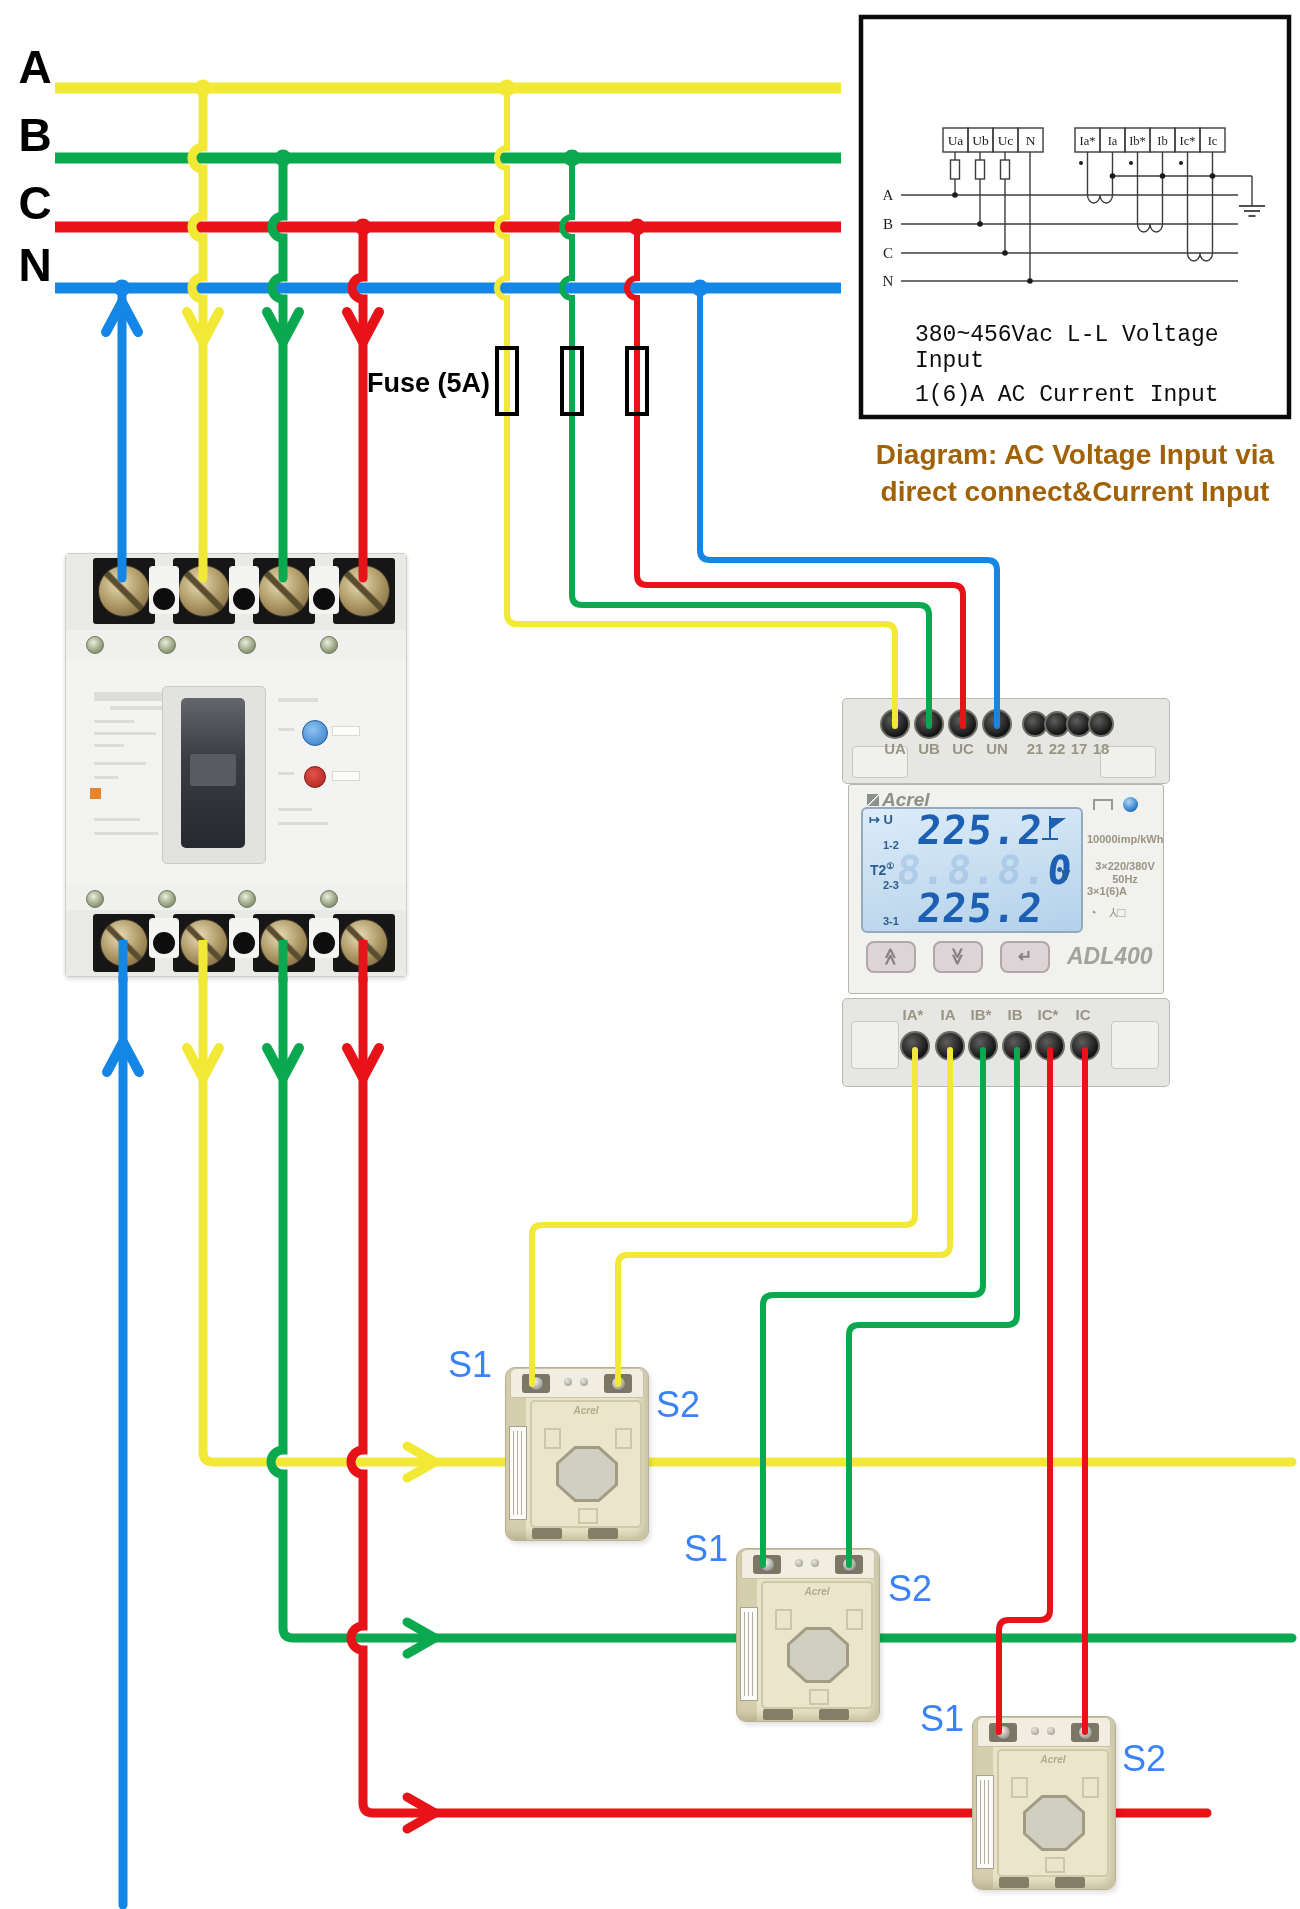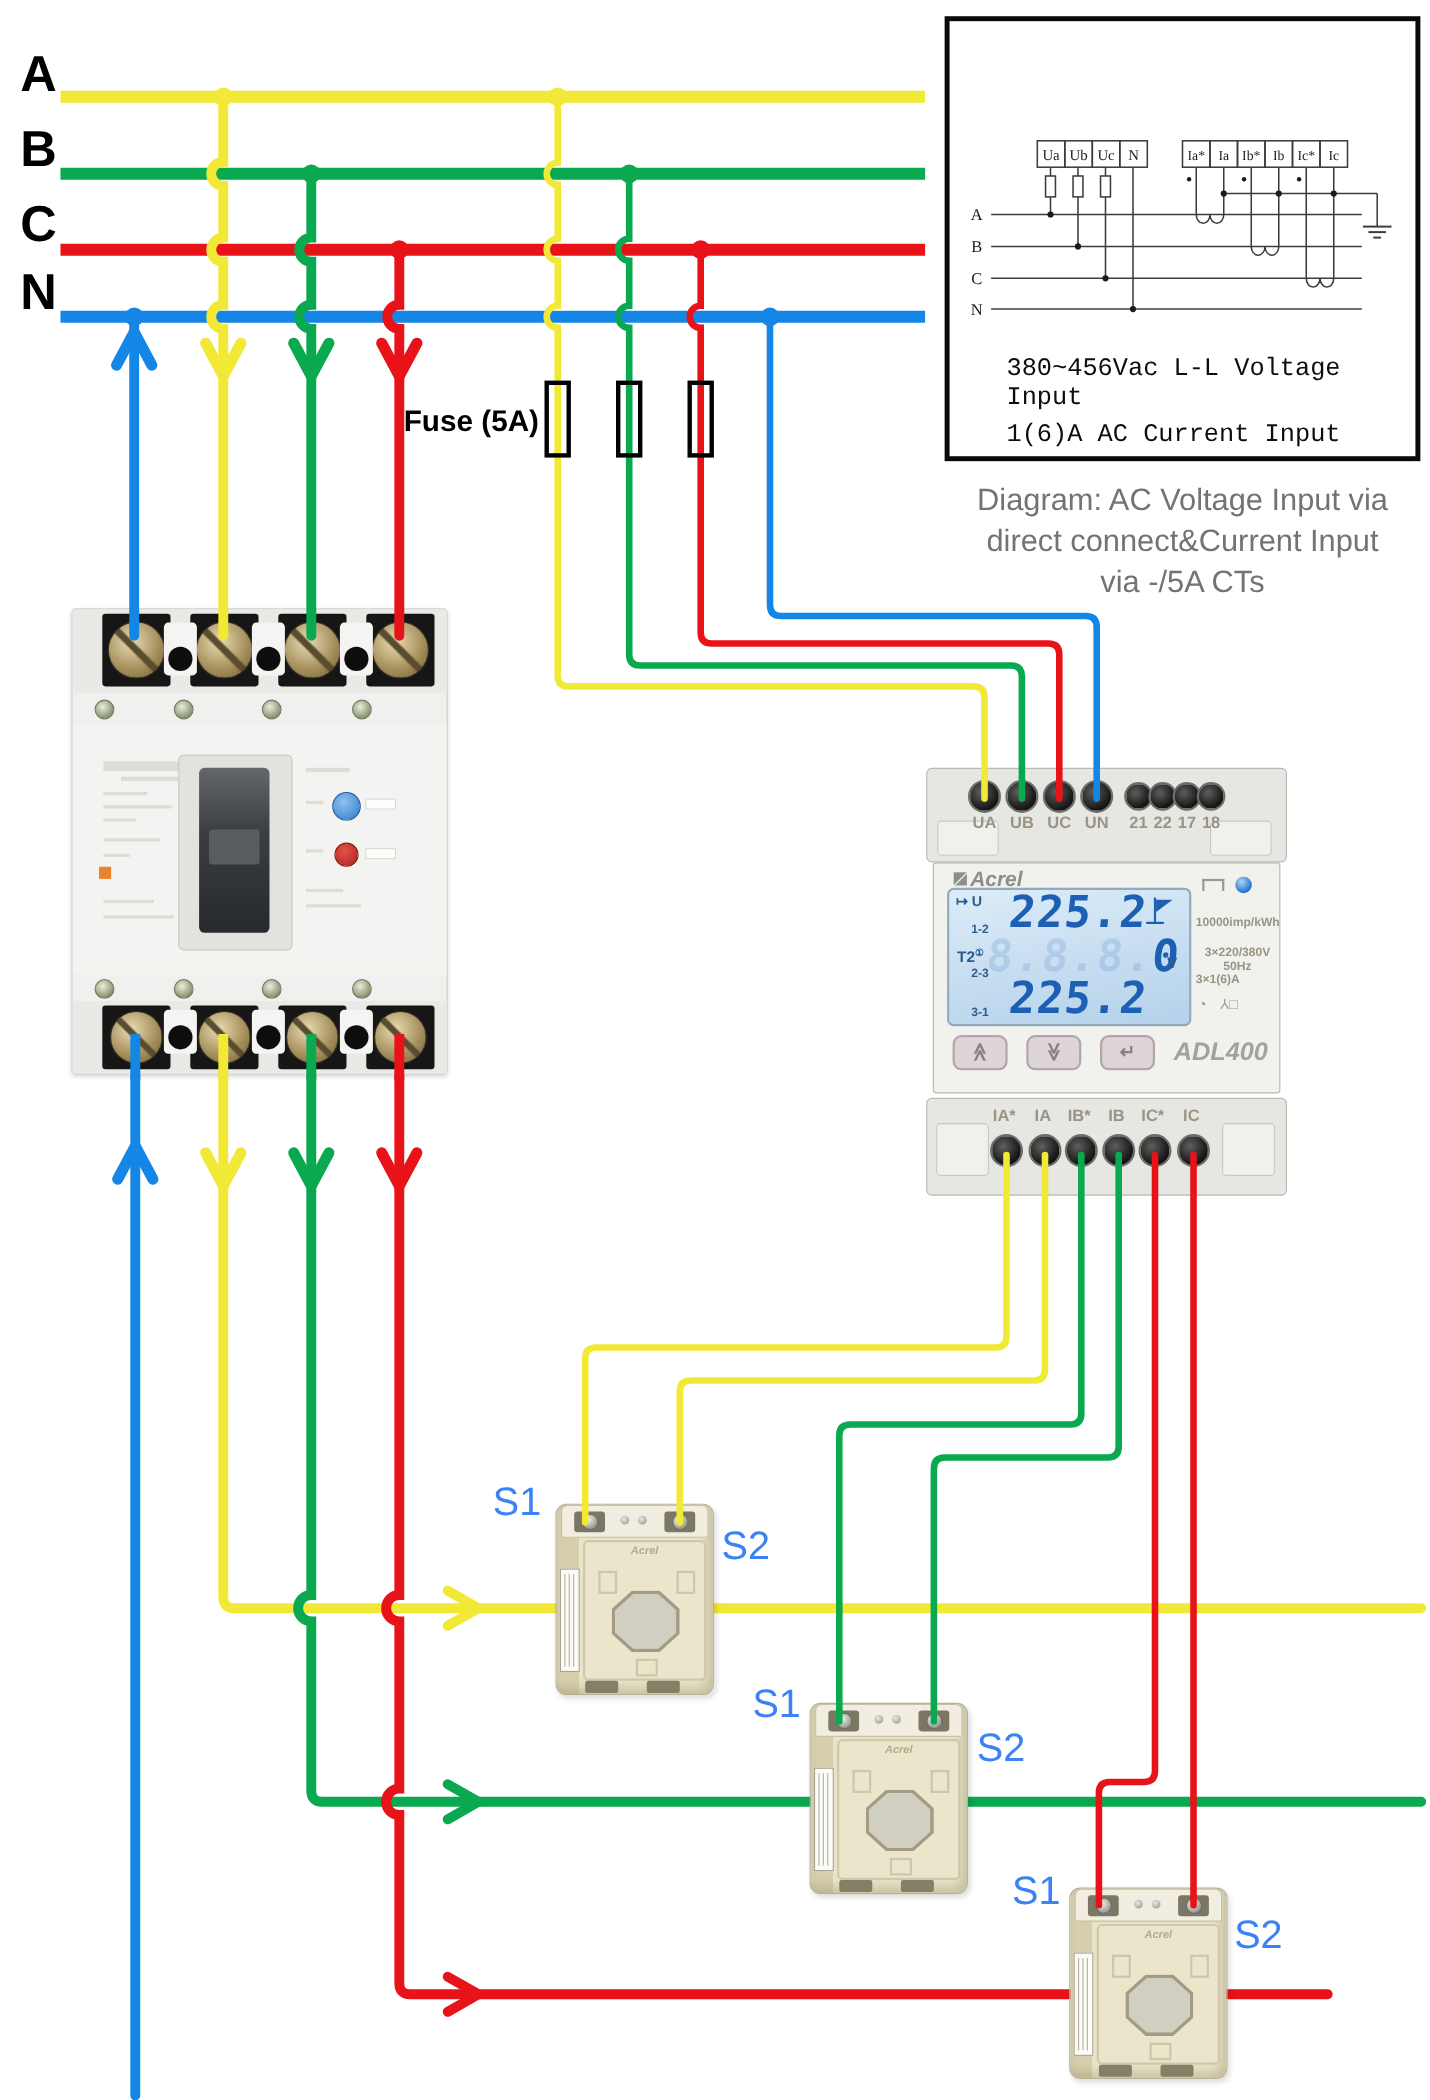--- a/index.html
+++ b/index.html
@@ -9,21 +9,21 @@
   svg.layer{position:absolute;left:0;top:0;width:1300px;height:1909px;}
   #svg-under{z-index:1;}
   .comp{z-index:2;}
   #svg-over{z-index:3;}
   .txt{z-index:4;}
 
   
   .bus-label{font-weight:bold;font-size:46px;color:#000;width:46px;text-align:center;line-height:46px;}
   .fuse-label{font-weight:bold;font-size:27px;color:#000;width:192px;text-align:right;}
   .note{font-size:23px;color:#0d0d0d;font-family:Liberation Mono, monospace;}
-  .caption-line{width:434px;text-align:center;font-weight:normal;font-size:28px;line-height:37px;color:#737373;}
+  .caption-line{width:434px;text-align:center;font-weight:bold;font-size:28px;line-height:37px;color:#a16207;}
   .s-label{font-weight:normal;font-size:36px;color:#3b82f6;}
 
   
   .ins-serif{font-family:"Liberation Serif",serif;fill:#1c1c1c;}
 
   
   .cb{width:340px;height:422px;background:#f0f0ee;border:1px solid #cfcfcb;border-radius:4px;
       box-shadow:0 2px 4px rgba(0,0,0,.15);}
   .cb-strip{left:0;width:340px;background:#e9e9e6;}
   .cb-term{width:62px;height:66px;background:#161616;border-radius:3px;}
@@ -475,21 +475,20 @@
   <div class="bus-label abs txt" style="left:12px;top:180px;">C</div>
   <div class="bus-label abs txt" style="left:12px;top:242px;">N</div>
 
   <div class="fuse-label abs txt" style="left:298px;top:368px;">Fuse (5A)</div>
 
   <div class="note abs txt" style="left:915px;top:322px;">380~456Vac L-L Voltage Input</div>
   <div class="note abs txt" style="left:915px;top:356px;margin-top:26px;">1(6)A AC Current Input</div>
 
   <div class="caption-line abs txt" style="left:858px;top:436px;">Diagram: AC Voltage Input via</div>
   <div class="caption-line abs txt" style="left:858px;top:473px;">direct connect&amp;Current Input</div>
-  <div class="caption-line abs txt" style="left:858px;top:510px;">via -/5A CTs</div>
 
   <div class="s-label abs txt" style="left:448px;top:1344px;">S1</div>
   <div class="s-label abs txt" style="left:656px;top:1384px;">S2</div>
   <div class="s-label abs txt" style="left:684px;top:1528px;">S1</div>
   <div class="s-label abs txt" style="left:888px;top:1568px;">S2</div>
   <div class="s-label abs txt" style="left:920px;top:1698px;">S1</div>
   <div class="s-label abs txt" style="left:1122px;top:1738px;">S2</div>
 
 </div>
 

